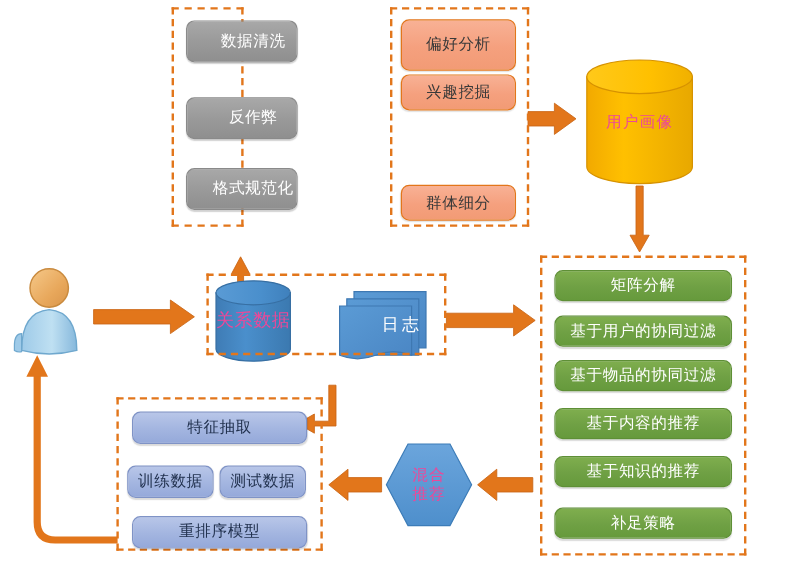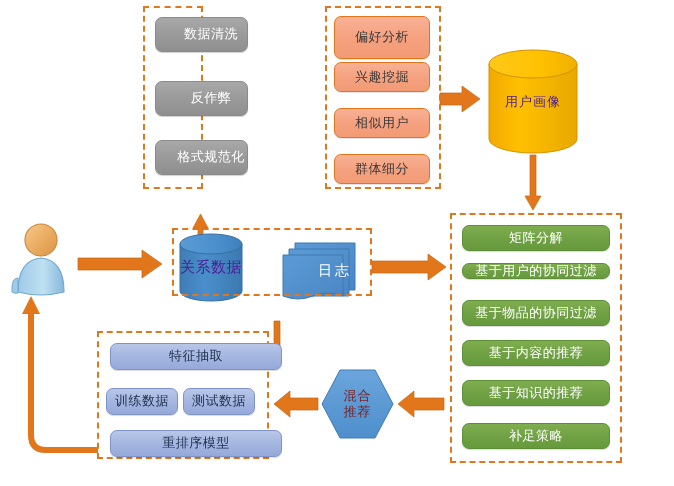--- a/index.html
+++ b/index.html
@@ -73,37 +73,37 @@
   
   .cylinder {
     position: absolute;
     display: flex;
     align-items: center;
     justify-content: center;
   }
   .cylinder .cyl-label {
     position: relative;
     z-index: 2;
-    color: #4c1d95;
+    color: #ec4899;
     font-size: 13px;
     letter-spacing: 1px;
     white-space: nowrap;
   }
 
   
   .hexagon {
     position: absolute;
     display: flex;
     align-items: center;
     justify-content: center;
   }
   .hexagon .hex-label {
     position: relative;
     z-index: 2;
-    color: #7f1d1d;
+    color: #ec4899;
     font-size: 13px;
     line-height: 1.25;
     text-align: center;
     letter-spacing: 1px;
   }
 
   
   .logstack {
     position: absolute;
   }
@@ -255,43 +255,40 @@
   <div class="node gray" style="left:155px; top:140px; width:93px; height:35px;">
     <span>格式规范化</span>
   </div>
 
   <div class="node salmon" style="left:334px; top:16px; width:96px; height:43px;">
     <span>偏好分析</span>
   </div>
   <div class="node salmon" style="left:334px; top:62px; width:96px; height:30px;">
     <span>兴趣挖掘</span>
   </div>
-  <div class="node salmon" style="left:334px; top:108px; width:96px; height:30px;">
-    <span>相似用户</span>
-  </div>
   <div class="node salmon" style="left:334px; top:154px; width:96px; height:30px;">
     <span>群体细分</span>
   </div>
 
   <div class="cylinder" style="left:489px; top:50px; width:88px; height:103px;">
     <span class="cyl-label">用户画像</span>
   </div>
 
   <div class="cylinder" style="left:180px; top:234px; width:62px; height:67px;">
     <span class="cyl-label" style="font-size:15px; letter-spacing:0.5px;">关系数据</span>
   </div>
 
   <div class="logstack" style="left:283px; top:243px; width:72px; height:56px;">
     <span class="log-label">日志</span>
   </div>
 
   <div class="node green" style="left:462px; top:225px; width:148px; height:26px;">
     <span>矩阵分解</span>
   </div>
-  <div class="node green" style="left:462px; top:263px; width:148px; height:16px;">
+  <div class="node green" style="left:462px; top:263px; width:148px; height:26px;">
     <span>基于用户的协同过滤</span>
   </div>
   <div class="node green" style="left:462px; top:300px; width:148px; height:26px;">
     <span>基于物品的协同过滤</span>
   </div>
   <div class="node green" style="left:462px; top:340px; width:148px; height:26px;">
     <span>基于内容的推荐</span>
   </div>
   <div class="node green" style="left:462px; top:380px; width:148px; height:26px;">
     <span>基于知识的推荐</span>
@@ -300,26 +297,26 @@
     <span>补足策略</span>
   </div>
 
   <div class="hexagon" style="left:322px; top:370px; width:71px; height:68px;">
     <span class="hex-label">
       <span>混合</span><br>
       <span>推荐</span>
     </span>
   </div>
 
-  <div class="node blue" style="left:110px; top:343px; width:172px; height:27px;text-align:right;">
+  <div class="node blue" style="left:110px; top:343px; width:146px; height:27px;text-align:right;">
     <span>特征抽取</span>
   </div>
   <div class="node blue" style="left:106px; top:388px; width:72px; height:27px;">
     <span>训练数据</span>
   </div>
   <div class="node blue" style="left:183px; top:388px; width:72px; height:27px;">
     <span>测试数据</span>
   </div>
-  <div class="node blue" style="left:110px; top:430px; width:172px; height:27px;">
+  <div class="node blue" style="left:110px; top:430px; width:146px; height:27px;">
     <span>重排序模型</span>
   </div>
 
 </div>
 
 </body></html>

